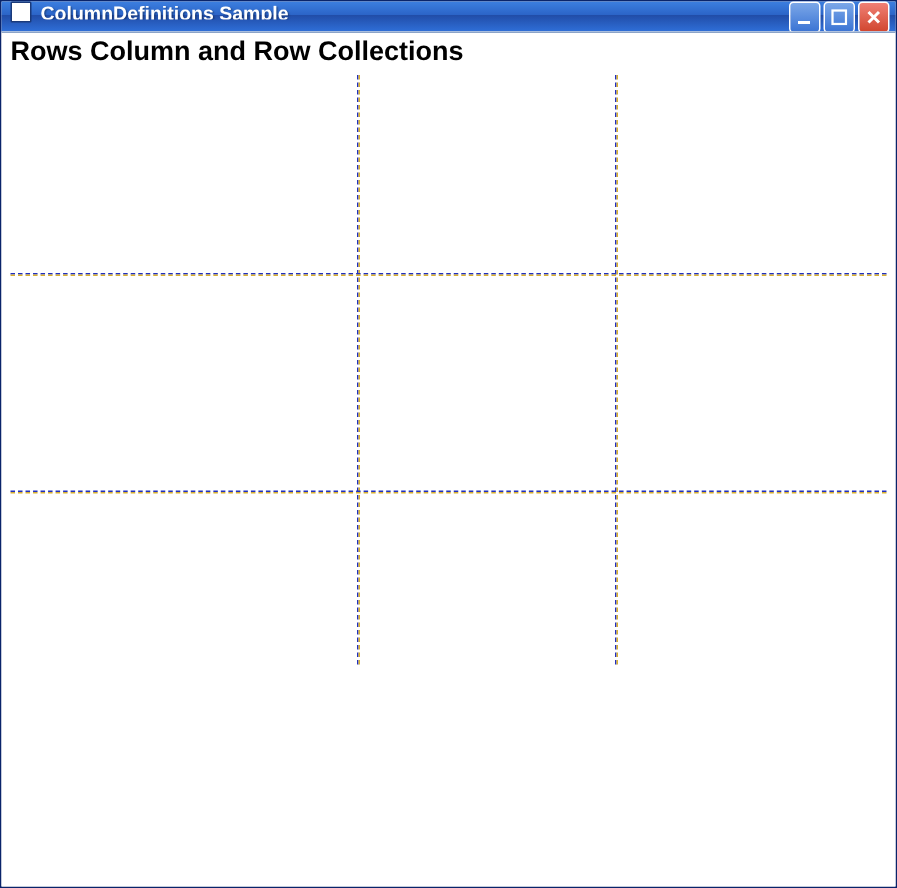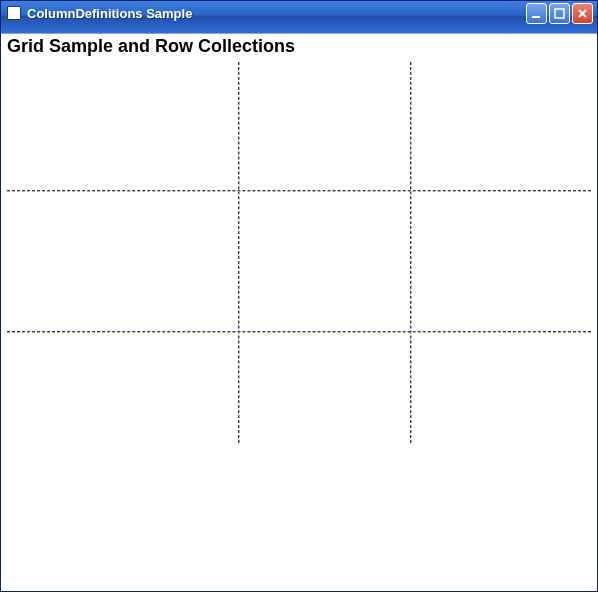--- a/index.html
+++ b/index.html
@@ -11,24 +11,23 @@
     overflow: hidden;
   }
   .window {
     width: 598px; height: 592px;
     border: 1px solid #0a246a;
     background: #fff;
     display: flex;
     flex-direction: column;
   }
   .titlebar {
-    height: 32px;
+    height: 20px;
     background: linear-gradient(to bottom, #3c7fe0 0%, #2b64c7 45%, #214da8 46%, #2f6fd8 100%);
     display: flex;
-    align-items: center;
     padding: 0 4px 8px 6px;
     color: #fff;
     font-size: 13px;
     font-weight: bold;
     flex: 0 0 auto;
   }
   .app-icon {
     width: 14px; height: 14px;
     background: #fff;
     border: 1px solid #1a3a7a;
@@ -137,21 +136,21 @@
       </div>
       <div class="win-btn close">
         <svg width="11" height="11">
             <path d="M2 2 L9 9 M9 2 L2 9" stroke="#fff" stroke-width="2"></path>
           </svg>
       </div>
     </div>
   </div>
 
   <div class="client">
-    <div class="heading">Grid Sample and Row Collections</div>
+    <div class="heading">Rows Column and Row Collections</div>
 
     <div class="grid-area">
       <div class="gridline v" style="left:39.5%">
         <div class="dash-a"></div>
           <div class="dash-b"></div>
       </div>
       <div class="gridline v" style="left:69%">
         <div class="dash-a"></div>
           <div class="dash-b"></div>
       </div>

